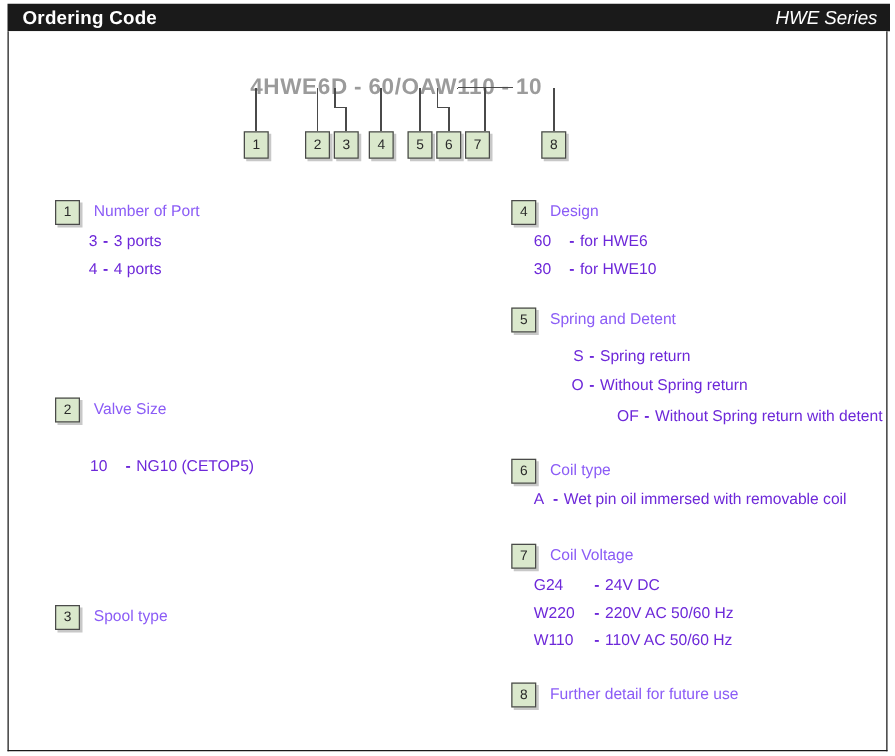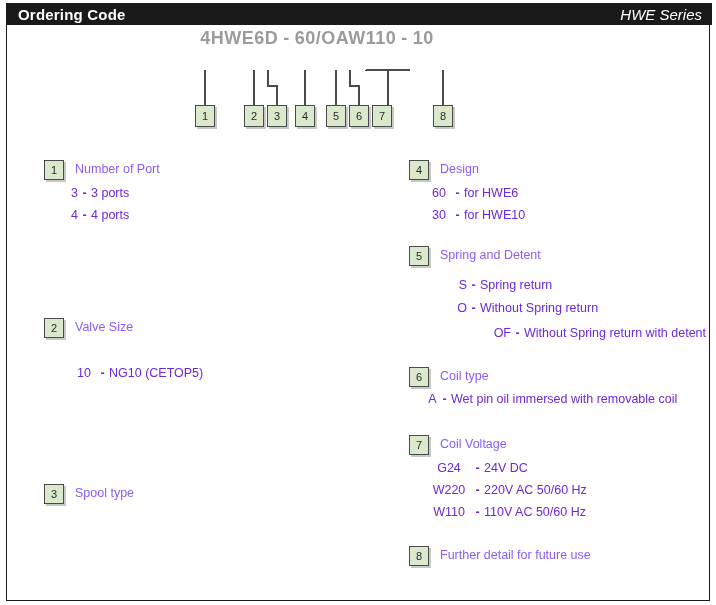--- a/index.html
+++ b/index.html
@@ -66,21 +66,21 @@
     border: 1px solid #1a1a1a;
     border-top: none;
     box-sizing: border-box;
     background: #ffffff;
   }
 
   
   .code-string {
     position: absolute;
     left: 0;
-    top: 28px;
+    top: 59px;
     width: 634px;
     text-align: center;
     font-size: 18px;
     font-weight: bold;
     color: #9b9b9b;
     letter-spacing: 0.5px;
     white-space: nowrap;
   }
   .code-string .seg { display: inline; }
   .code-string .sep { display: inline; padding: 0 5px; }
@@ -143,21 +143,21 @@
     position: absolute;
     font-size: 12.5px;
     color: #6d28d9;
     white-space: nowrap;
   }
   .sub .code-col {
     display: inline-block;
     text-align: right;
   }
   .sub .code-col.left {
-    text-align: center;
+    text-align: left;
   }
   .sub .dash {
     display: inline-block;
     width: 13px;
     text-align: center;
     font-weight: bold;
   }
   .sub .desc {
     display: inline;
   }

